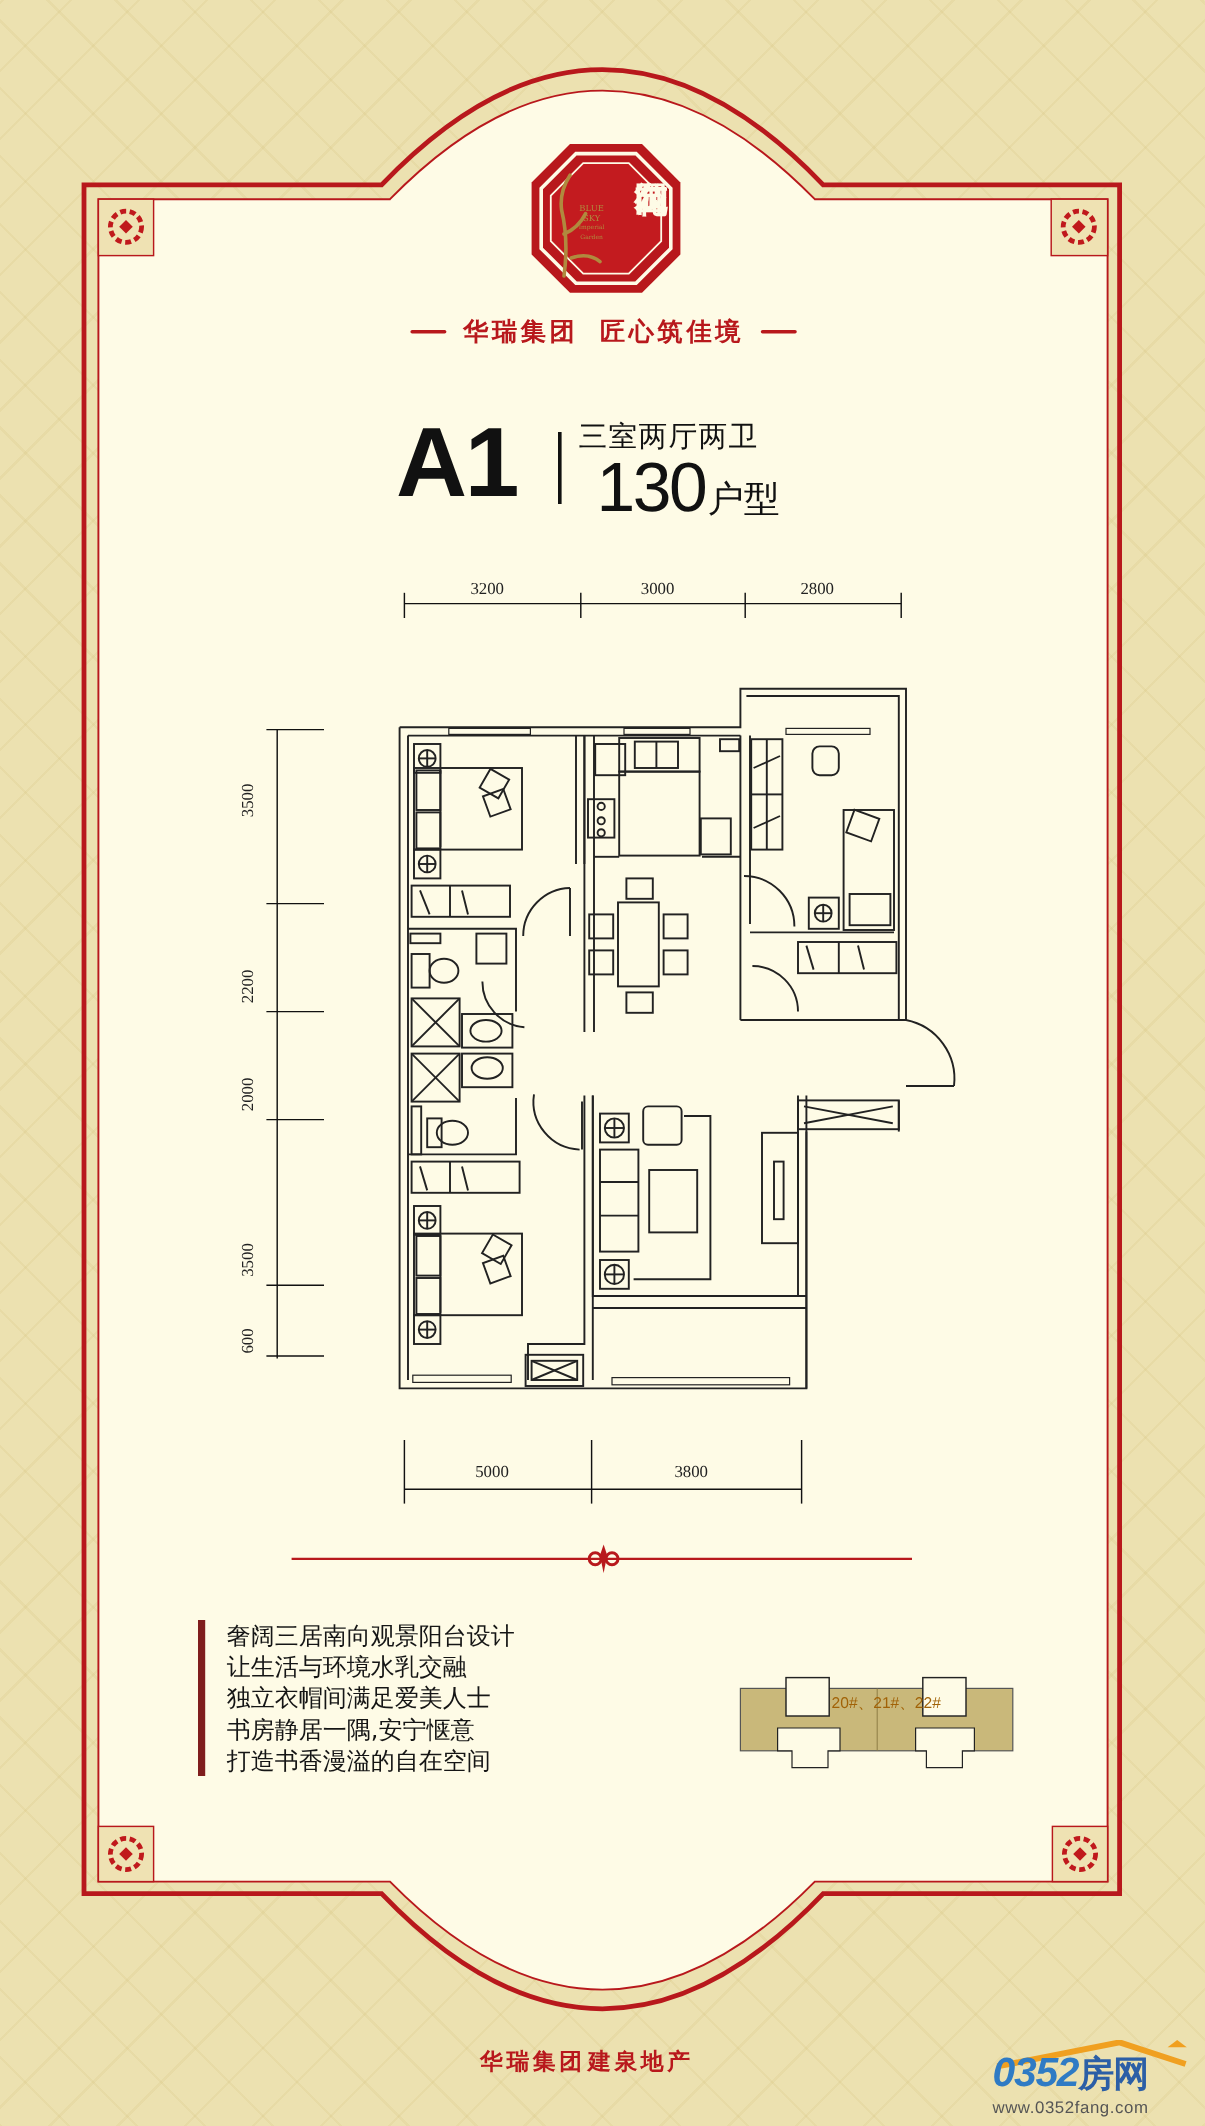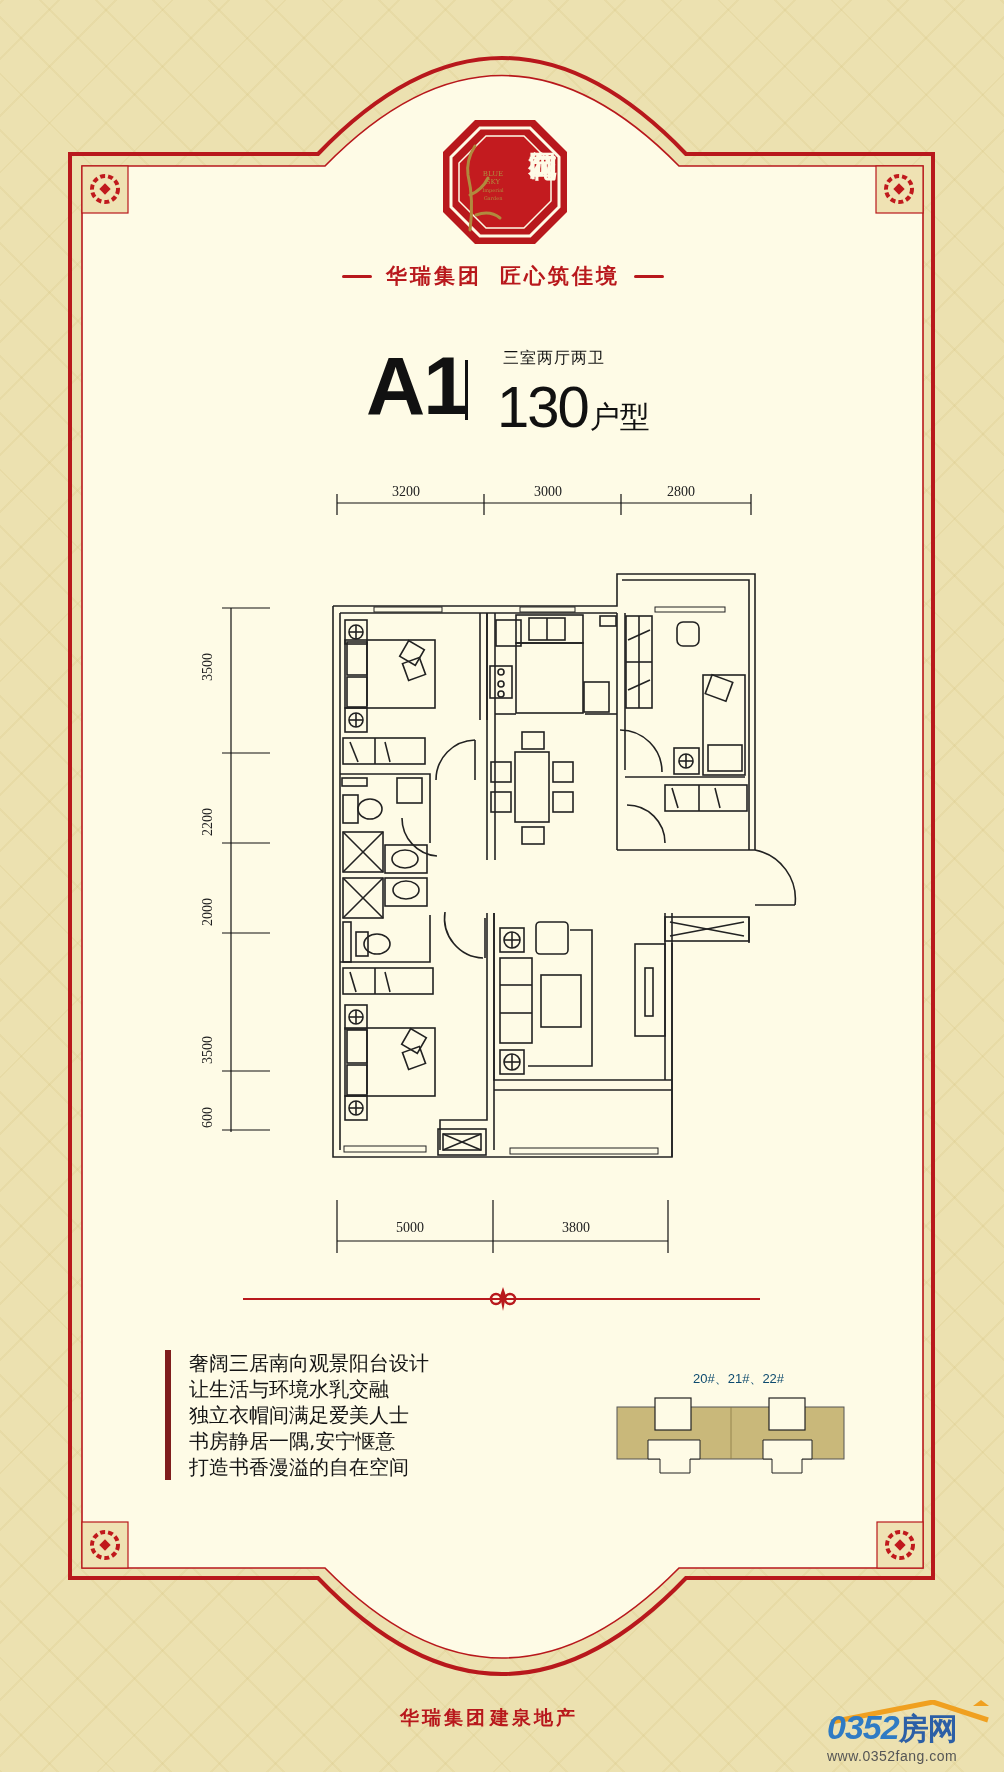--- a/index.html
+++ b/index.html
@@ -8,29 +8,29 @@
     background-image:
       repeating-linear-gradient(45deg, rgba(210,190,120,0.18) 0 2px, transparent 2px 40px),
       repeating-linear-gradient(-45deg, rgba(210,190,120,0.18) 0 2px, transparent 2px 40px);
     font-family:"DejaVu Sans", sans-serif;}
   #art{position:absolute;left:0;top:0;}
   .abs{position:absolute;}
   .tagline{left:333px;top:260px;width:340px;height:32px;display:flex;align-items:center;justify-content:center;gap:14px;}
   .tagline .dash{width:30px;height:3px;background:#b8181c;border-radius:2px;}
   .tagline .txt{color:#b8181c;font-weight:bold;font-size:21px;letter-spacing:3px;white-space:nowrap;}
   .tagline .txt span+span{margin-left:18px;}
-  .unit-code{left:330px;top:345px;font-family:"Liberation Sans",sans-serif;font-weight:bold;font-size:82px;color:#111;line-height:1;letter-spacing:-2px;margin-left:36px;}
+  .unit-code{left:330px;top:345px;font-family:"Liberation Sans",sans-serif;font-weight:bold;font-size:82px;color:#111;line-height:1;letter-spacing:-2px;}
   .sep{left:465px;top:360px;width:3px;height:60px;background:#111;}
-  .rooms{left:503px;top:348px;font-size:16px;color:#111;letter-spacing:1px;white-space:nowrap;}
+  .rooms{left:482px;top:348px;font-size:24px;color:#111;letter-spacing:1px;white-space:nowrap;}
   .area{left:497px;top:378px;font-family:"Liberation Sans",sans-serif;font-size:58px;color:#111;line-height:1;letter-spacing:-2px;white-space:nowrap;}
   .area .unit{font-family:"DejaVu Sans",sans-serif;font-size:30px;letter-spacing:0;margin-left:2px;}
   .dimtxt{font-family:"Liberation Serif",serif;font-size:14px;color:#222;}
   .desc{left:165px;top:1350px;border-left:6px solid #7f1d1d;padding-left:18px;}
   .desc div{font-size:20px;color:#151515;line-height:26px;white-space:nowrap;}
-  .bldg-label{left:693px;top:1370px;font-family:"Liberation Sans",sans-serif;font-size:13px;color:#0c4a6e;}
+  .bldg-label{left:693px;top:1410px;font-family:"Liberation Sans",sans-serif;font-size:13px;color:#a16207;}
   .footer{left:400px;top:1705px;font-weight:bold;color:#b8181c;font-size:19px;letter-spacing:3px;white-space:nowrap;}
   .footer span+span{margin-left:2px;}
   .wm{left:823px;top:1700px;width:170px;height:65px;}
   .wm-num{left:827px;top:1708px;font-family:"Liberation Sans",sans-serif;font-style:italic;font-weight:bold;font-size:34px;color:#2f7bc4;letter-spacing:-1px;white-space:nowrap;}
   .wm-cn{color:#2c5fa6;font-family:"DejaVu Sans",sans-serif;font-style:normal;font-size:30px;}
   .wm-url{left:827px;top:1748px;font-family:"Liberation Sans",sans-serif;font-size:14px;color:#555;letter-spacing:0.5px;}
 </style>
 </head>
 <body>
 

